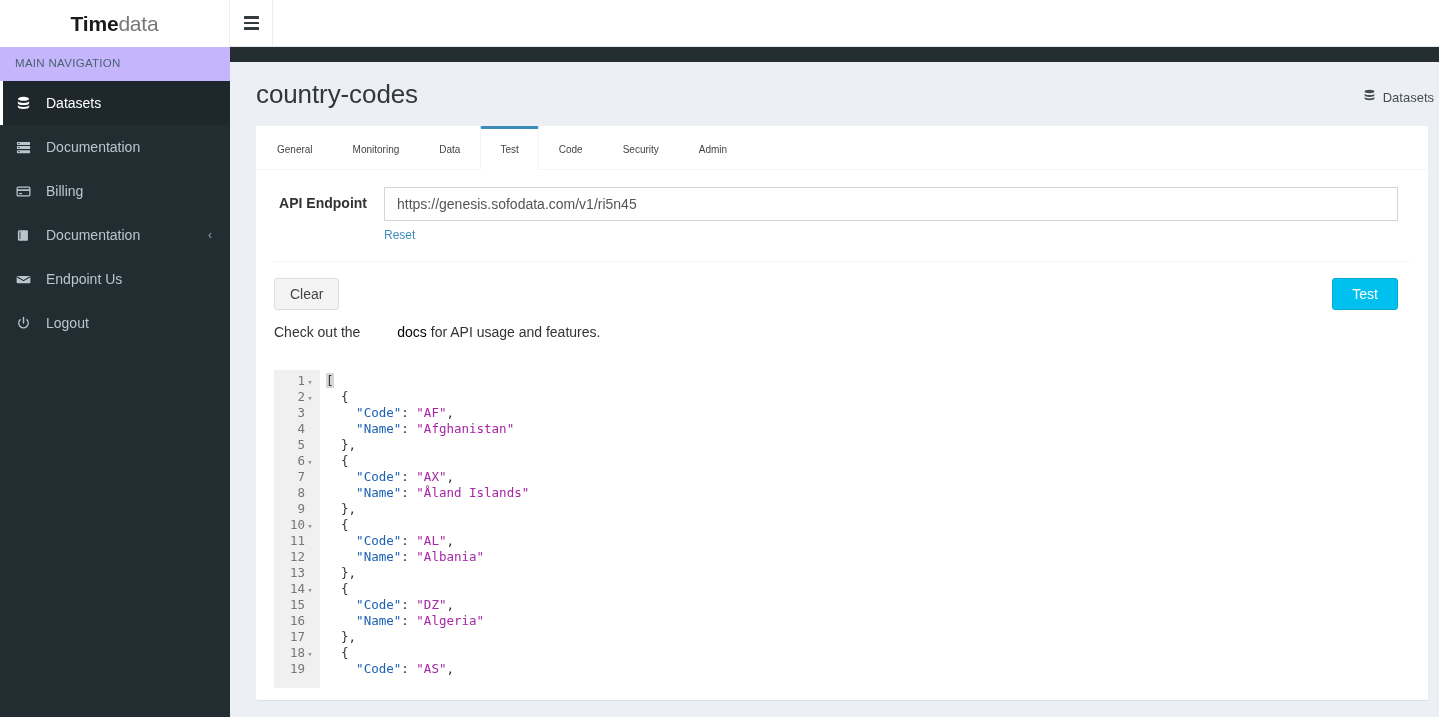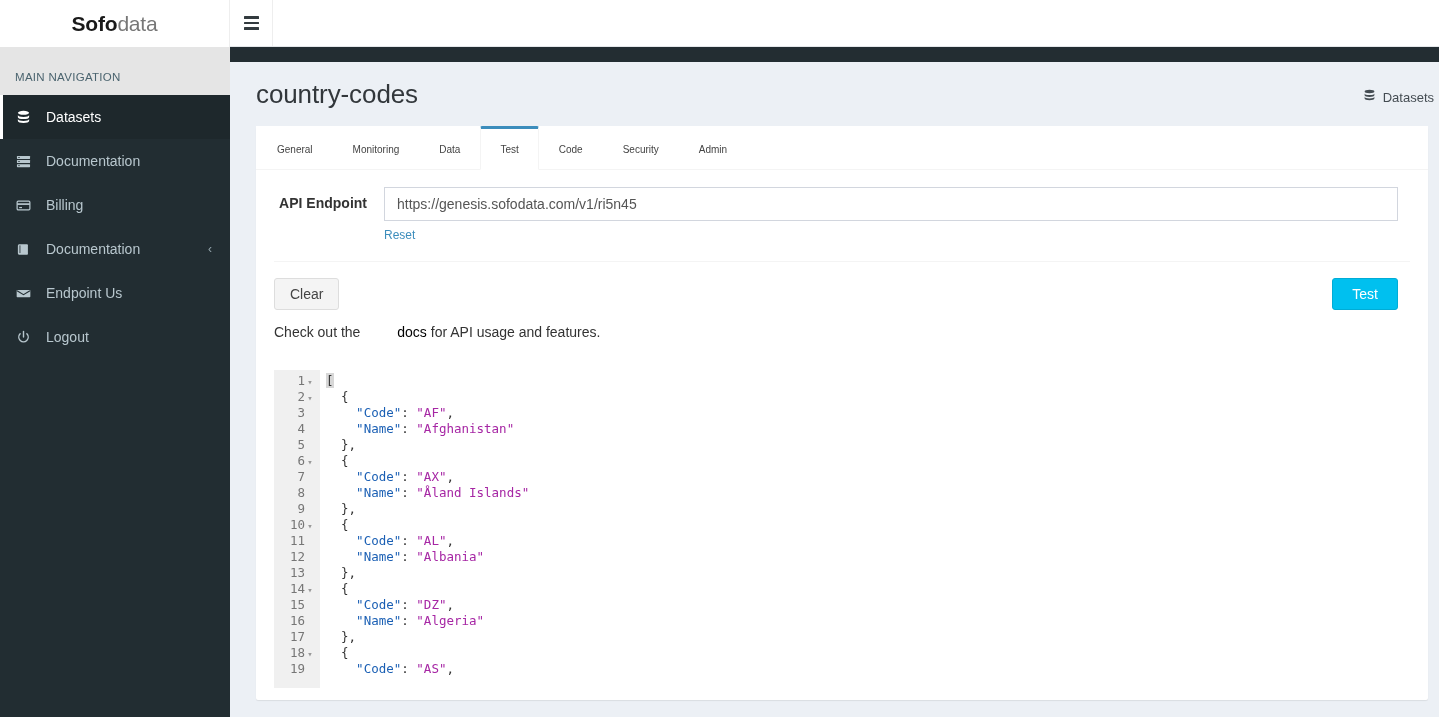--- a/index.html
+++ b/index.html
@@ -32,22 +32,22 @@
   #hamburger { display: flex; flex-direction: column; gap: 3px; }
   #hamburger i { display: block; width: 15px; height: 2.6px; background: #333b3f; border-radius: 0.5px; }
   #topbar-rest { flex: 1; background: #ffffff; }
 
   
   #sidebar {
     position: absolute; top: 47px; left: 0; width: 230px; height: 670px;
     background: #222d32;
   }
   .nav-header {
-    color: #4b646f; font-size: 11.5px; padding: 24px 15px 12px 15px;
-    letter-spacing: 0.3px; background: #e5e5e5;
+    color: #4b646f; font-size: 11.5px; padding: 10px 15px 12px 15px;
+    letter-spacing: 0.3px; background: #c4b5fd;
   }
   .nav-item {
     display: flex; align-items: center; height: 44px; padding: 0 12px 0 13px;
     color: #b8c7ce; font-size: 14px; cursor: pointer; position: relative;
     border-left: 3px solid transparent;
   }
   .nav-item.active {
     background: #1e282c; color: #ffffff; border-left: 3px solid #ffffff;
   }
   .nav-item .nav-icon {
@@ -148,21 +148,21 @@
   .tok-key { color: #1a5fb4; }
   .tok-str { color: #a626a4; }
   .tok-punc { color: #333333; }
   .cursor-hl { background: #d7d7d7; }
 </style>
 </head>
 <body>
 
 <div id="topbar">
   <div id="logo-box">
-    <span id="logo-text"><b>Sofo</b><span>data</span></span>
+    <span id="logo-text"><b>Time</b><span>data</span></span>
   </div>
   <div id="hamburger-box">
     <span id="hamburger">
         <i></i>
         <i></i>
         <i></i>
       </span>
   </div>
   <div id="topbar-rest"></div>
 </div>

